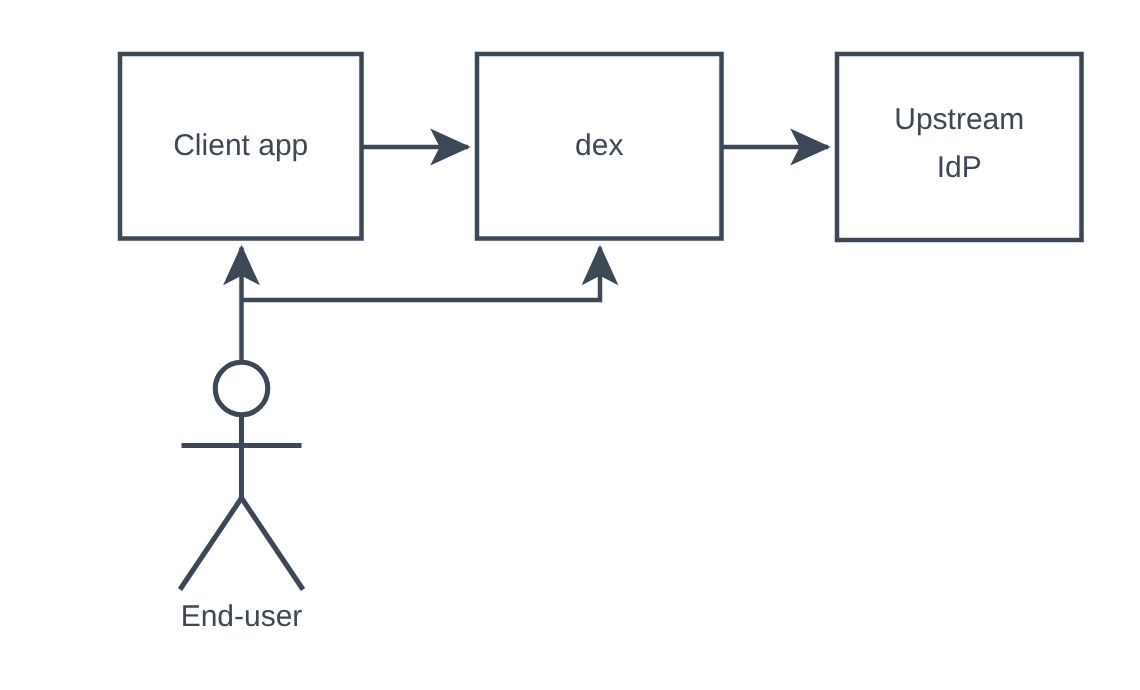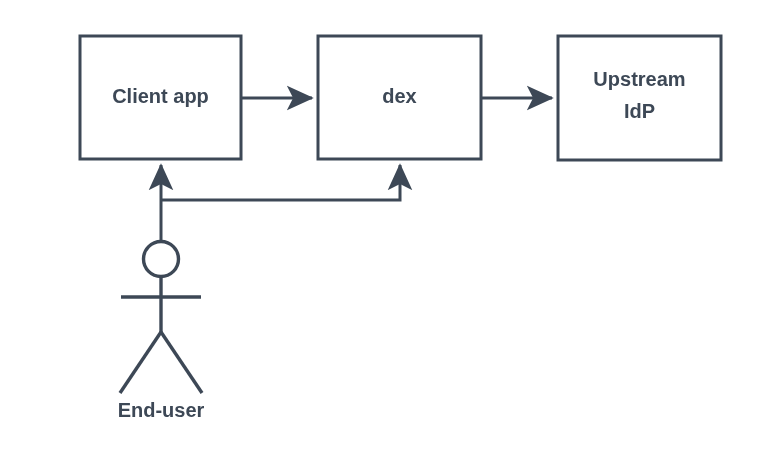--- a/index.html
+++ b/index.html
@@ -9,21 +9,20 @@
   }
   body {
     font-family: "Liberation Sans", sans-serif;
   }
   #canvas {
     position: relative;
     width: 760px;
     height: 460px;
     background: #ffffff;
     overflow: hidden;
-    font-weight: bold;
   }
   #diagram-svg {
     position: absolute;
     top: 0;
     left: 0;
     width: 760px;
     height: 460px;
   }
   .node-box {
     fill: #ffffff;

